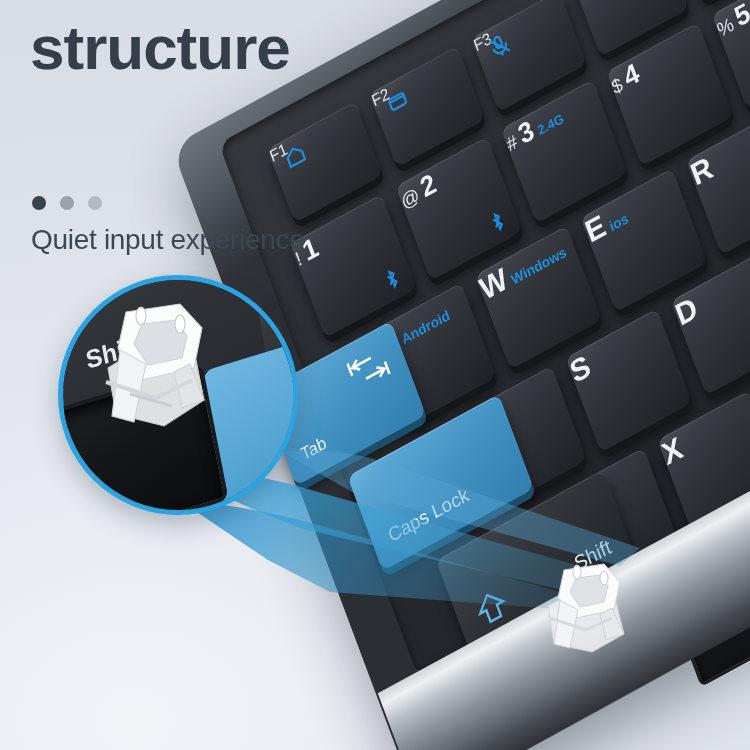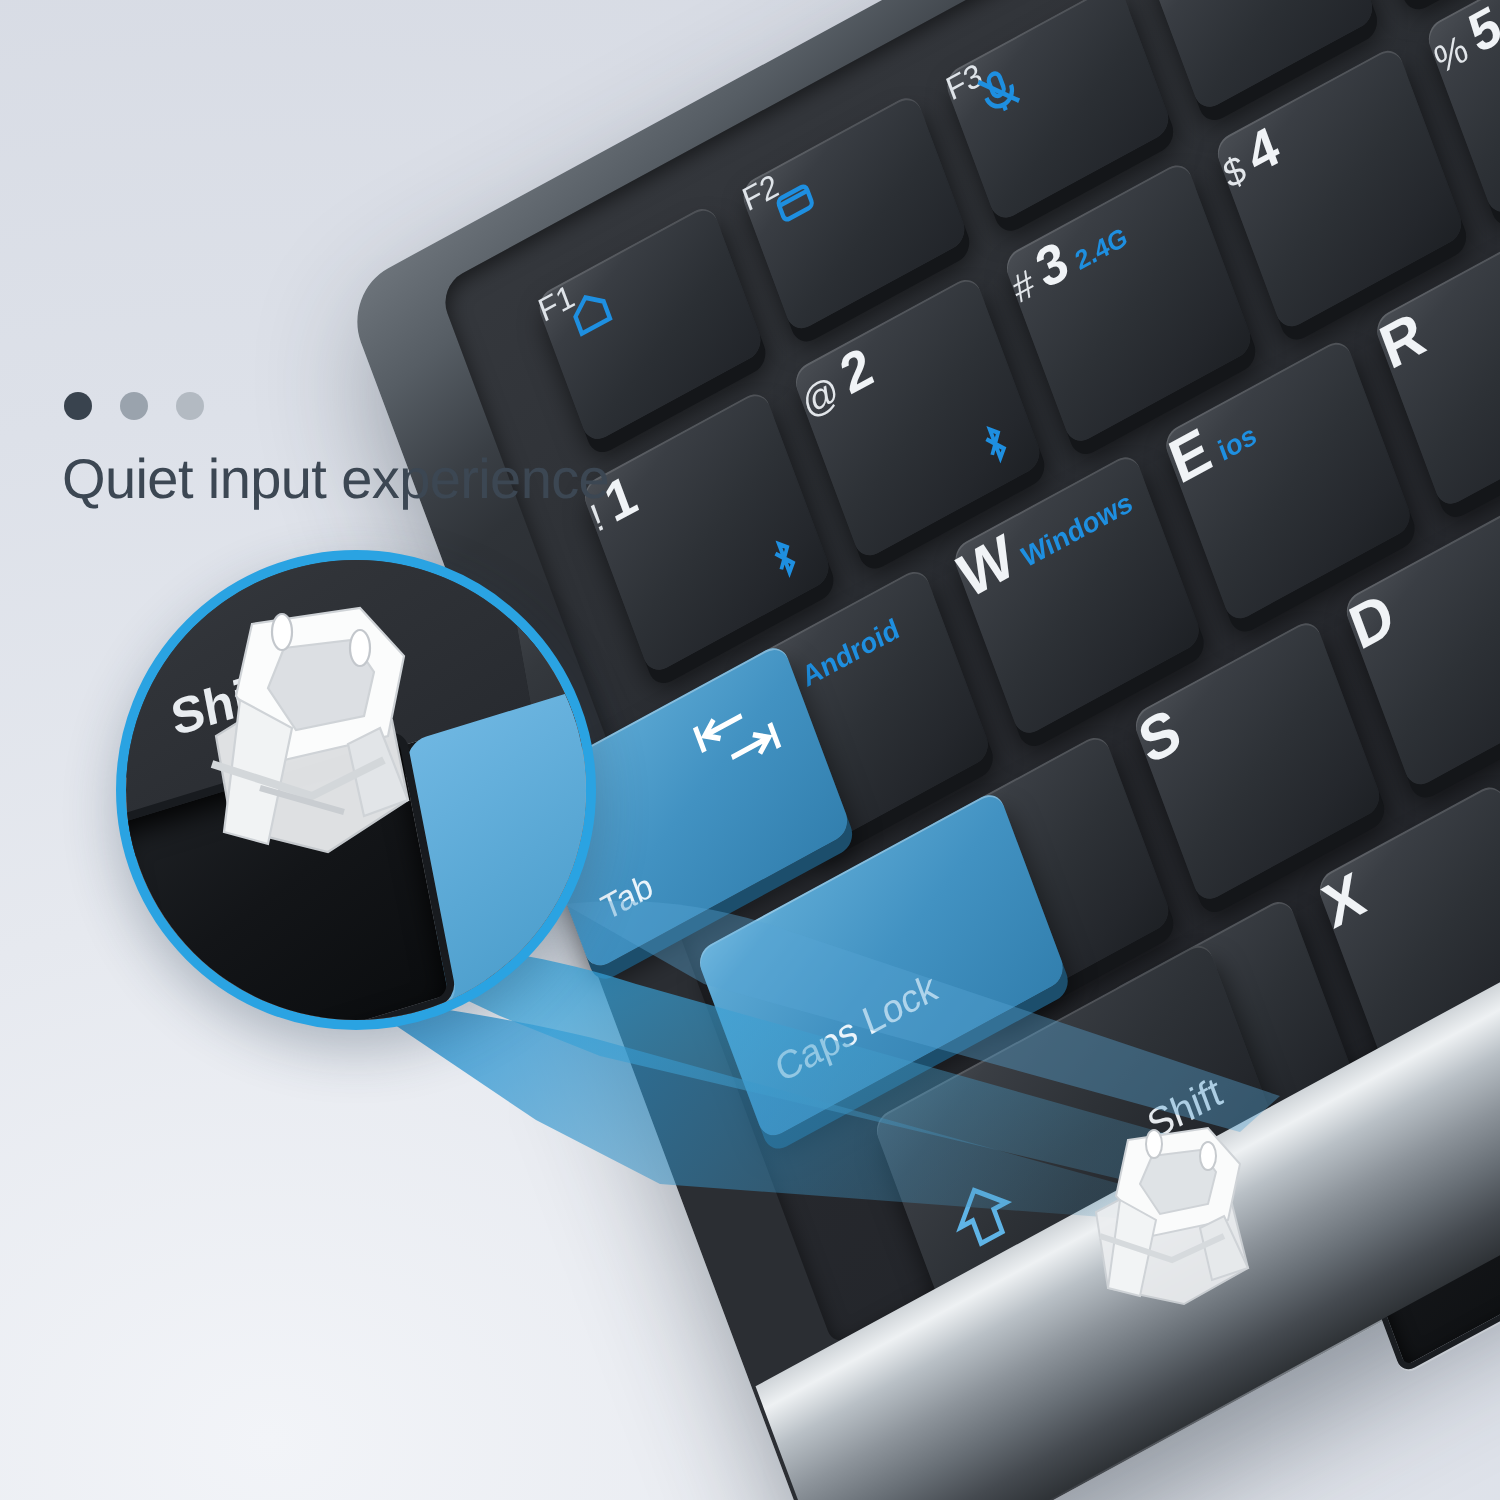--- a/index.html
+++ b/index.html
@@ -353,20 +353,21 @@
       <ellipse cx="55" cy="22" rx="5" ry="9" fill="#ffffff" stroke="#c3c7cc"></ellipse>
       <ellipse cx="94" cy="30" rx="5" ry="9" fill="#ffffff" stroke="#c3c7cc"></ellipse>
       <path d="M34 56 L26 122 L48 128 L60 70 Z" fill="#f1f3f4"></path>
       <path d="M104 70 L118 106 L96 114 L88 78 Z" fill="#e2e5e8"></path>
       <path d="M20 88 L70 104 L106 86" fill="none" stroke="#d3d7da" stroke-width="4"></path>
       <path d="M44 100 L86 112" fill="none" stroke="#c9cdd1" stroke-width="3"></path>
     </g>
   </svg>
 
   <div id="headline">
+    <div class="h1line">structure</div>
   </div>
 
   <div id="dots">
     <span class="dot" style="background:#39434e;"></span>
     <span class="dot" style="background:#9aa3ad;"></span>
     <span class="dot" style="background:#b3bac2;"></span>
   </div>
 
   <div id="sub">Quiet input experience</div>
 

